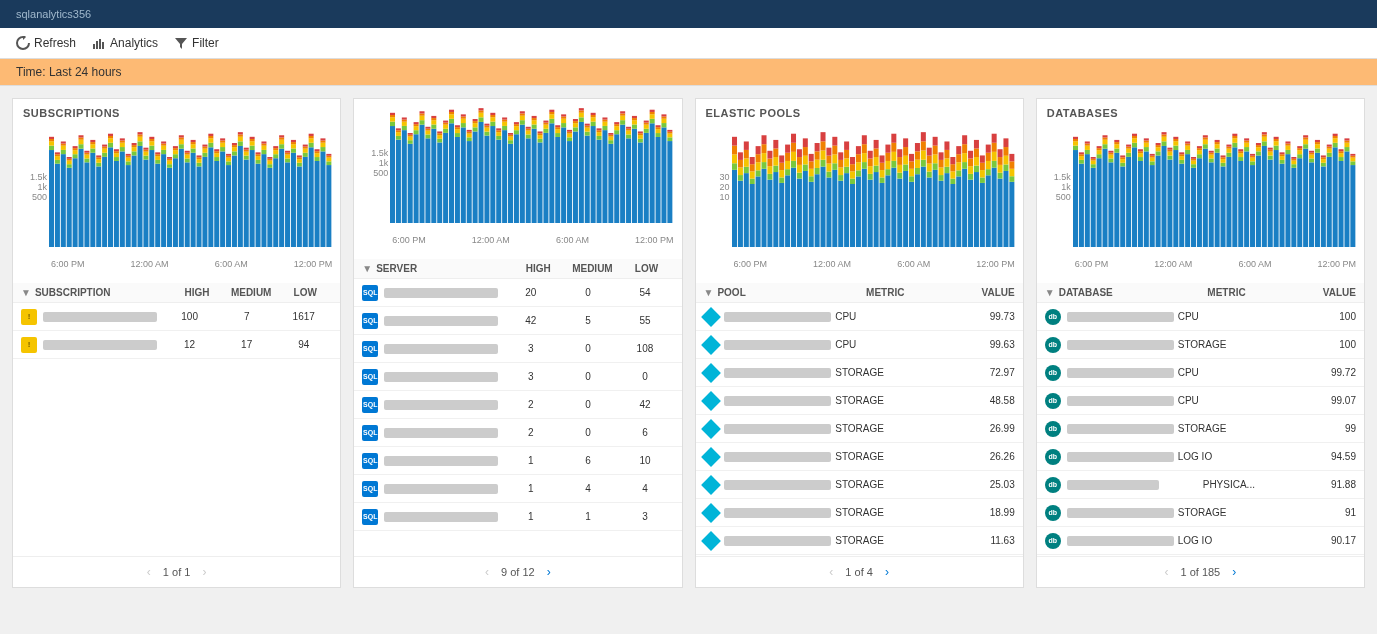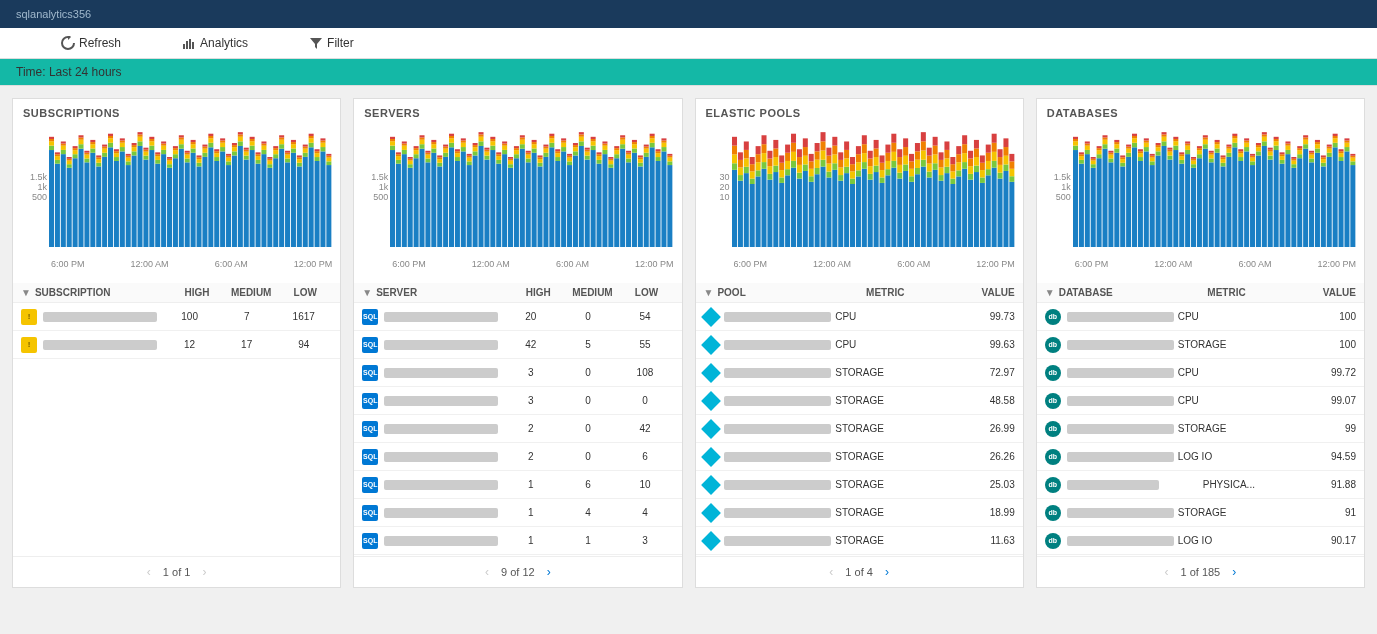--- a/index.html
+++ b/index.html
@@ -25,26 +25,25 @@
     }
     .toolbar-btn {
       display: flex;
       align-items: center;
       gap: 4px;
       cursor: pointer;
       color: #333;
       font-size: 12px;
       background: none;
       border: none;
-      margin-left: 45px;
     }
 
     
     .time-bar {
-      background: #14b8a6;
+      background: #fdba74;
       padding: 6px 16px;
       border-bottom: 1px solid #ddd;
       font-size: 12px;
       color: #333;
     }
 
     
     .main-content {
       padding: 12px;
       display: flex;
@@ -522,21 +521,20 @@
     </div>
 
     <div class="pagination">
       <button class="page-btn" disabled="">‹</button>
       <span>1 of 1</span>
       <button class="page-btn" disabled="">›</button>
     </div>
   </div>
 
   <div class="panel">
-    <div class="panel-title">SERVERS</div>
     <div class="chart-area">
       <div style="position:relative; height:130px;">
         <div class="y-axis">
           <span>1.5k</span>
           <span>1k</span>
           <span>500</span>
           <span></span>
         </div>
         <div style="margin-left:28px; height:120px; display:flex; align-items:flex-end; gap:1px; overflow:hidden;">
           <svg id="chart-srv" width="100%" height="120" preserveAspectRatio="none">

